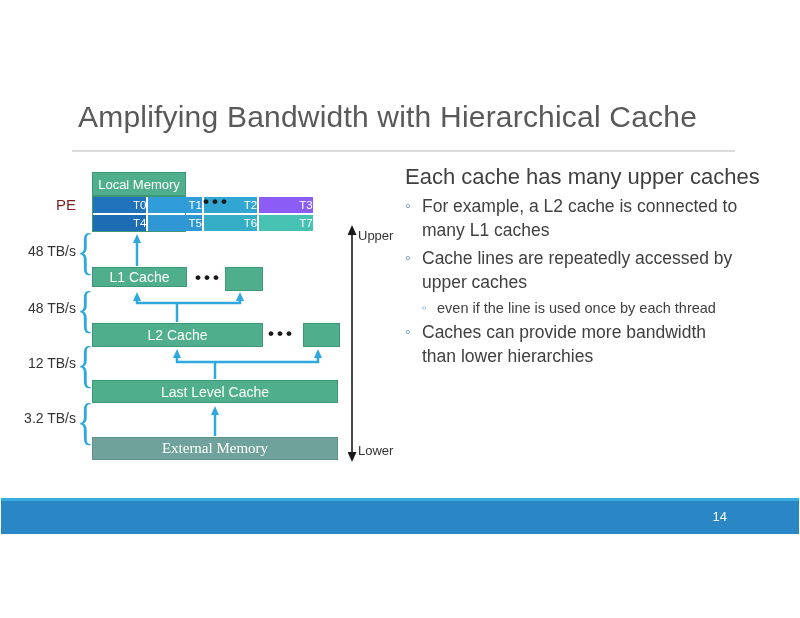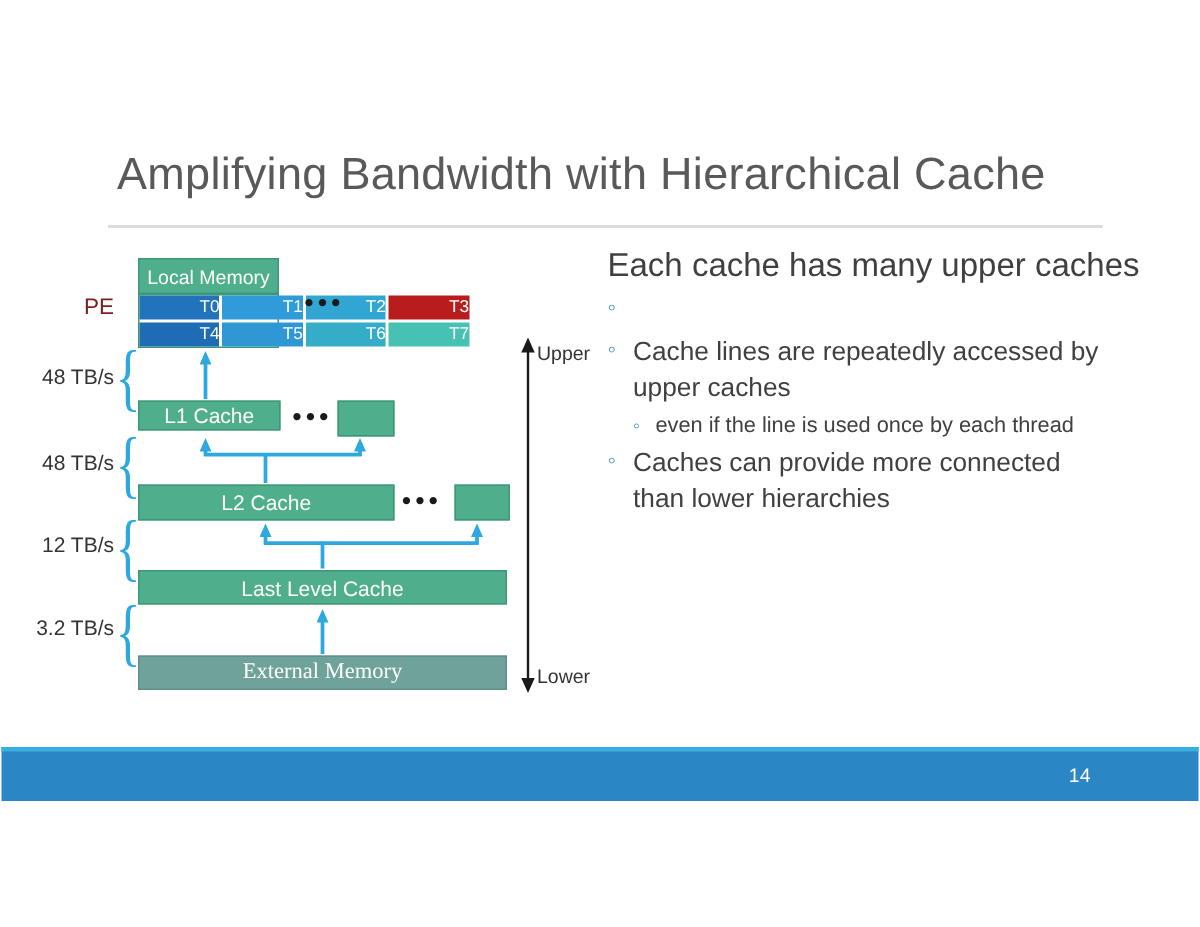--- a/index.html
+++ b/index.html
@@ -95,21 +95,21 @@
     <line class="black-line" x1="352" y1="340" x2="352" y2="232" marker-end="url(#kh)"></line>
     <line class="black-line" x1="352" y1="340" x2="352" y2="455" marker-end="url(#kh)"></line>
   </svg>
 
   <div class="pe-label">PE</div>
   <div class="gbox local-memory">Local Memory</div>
   <div class="thread-grid">
     <span class="thread-cell" style="background: rgb(33, 115, 188);">T0</span>
     <span class="thread-cell" style="background: rgb(47, 156, 217);">T1</span>
     <span class="thread-cell" style="background: rgb(49, 166, 210);">T2</span>
-    <span class="thread-cell" style="background: #b91c1c;">T3</span>
+    <span class="thread-cell" style="background: #8b5cf6;">T3</span>
     <span class="thread-cell" style="background: rgb(29, 108, 180);">T4</span>
     <span class="thread-cell" style="background: rgb(46, 151, 212);">T5</span>
     <span class="thread-cell" style="background: rgb(53, 173, 198);">T6</span>
     <span class="thread-cell" style="background: rgb(70, 193, 178);">T7</span>
   </div>
   <div class="dots" style="left:203px;top:192px;">•••</div>
 
   <div class="gbox l1-box">L1 Cache</div>
   <div class="dots" style="left:195px;top:268px;">•••</div>
   <div class="gbox l1-small"></div>
@@ -130,38 +130,42 @@
   <div class="bw" style="top:410px;">3.2 TB/s</div>
   <div class="brace" style="top:403px;">{</div>
 
   <div class="axis-label" style="left:358px;top:228px;">Upper</div>
   <div class="axis-label" style="left:358px;top:443px;">Lower</div>
 
   <div class="heading">Each cache has many upper caches</div>
   <div class="bullets">
     <div class="bullet lv1">
       <span class="bmark">◦</span>
+      <div>
+        <div class="bline">For example, a L2 cache is connected to</div>
+        <div class="bline">many L1 caches</div>
+      </div>
     </div>
     <div class="bullet lv1">
       <span class="bmark">◦</span>
       <div>
         <div class="bline">Cache lines are repeatedly accessed by</div>
         <div class="bline">upper caches</div>
       </div>
     </div>
     <div class="bullet lv2">
       <span class="bmark">◦</span>
       <div>
         <div class="bline">even if the line is used once by each thread</div>
       </div>
     </div>
     <div class="bullet lv1">
       <span class="bmark">◦</span>
       <div>
-        <div class="bline">Caches can provide more connected</div>
+        <div class="bline">Caches can provide more bandwidth</div>
         <div class="bline">than lower hierarchies</div>
       </div>
     </div>
   </div>
 
   <div class="footer-bar">
     <div class="page-number">14</div>
   </div>
 
 </div>

